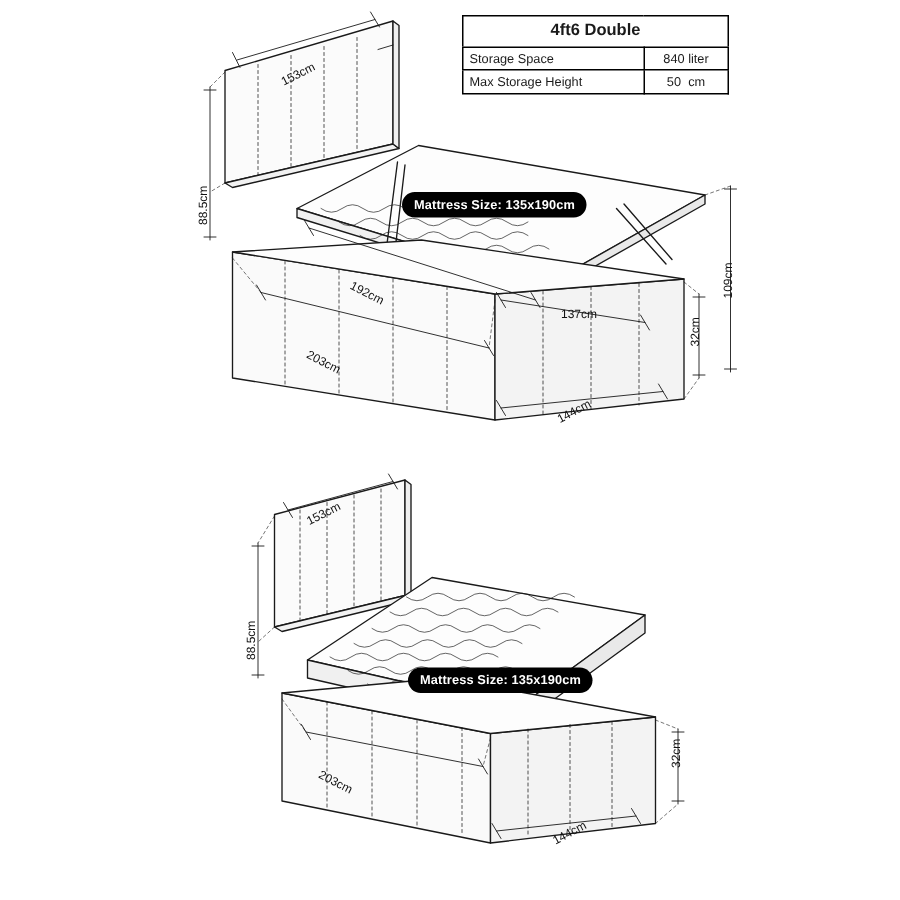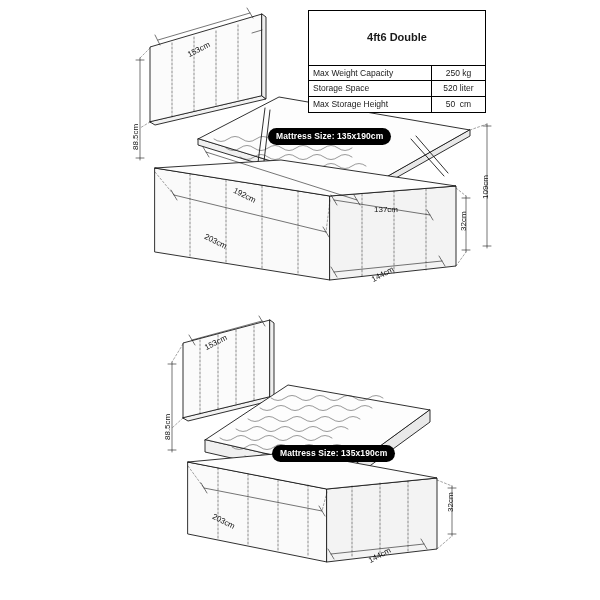--- a/index.html
+++ b/index.html
@@ -35,21 +35,21 @@
     width: 178px;
     border: 1px solid #000;
     background: #fff;
     border-collapse: collapse;
     font-size: 8.5px;
   }
   .spec-table .title-row td {
     text-align: center;
     font-weight: bold;
     font-size: 11px;
-    padding: 20px 2px;
+    padding: 3px 2px;
     border-bottom: 1px solid #000;
     margin-left: 36px;
   }
   .spec-table td {
     border: 1px solid #000;
     padding: 2px 4px;
     line-height: 1.25;
   }
   .spec-table td.label {
     border-left: none;
@@ -243,26 +243,22 @@
 
     </g>
   </svg>
 
   <table class="spec-table">
     <tbody>
         <tr class="title-row">
       <td colspan="2">4ft6 Double</td>
     </tr>
     <tr>
-      <td class="label">Max Weight Capacity</td>
-      <td class="value">250 kg</td>
-    </tr>
-    <tr>
       <td class="label">Storage Space</td>
-      <td class="value">520 liter</td>
+      <td class="value">840 liter</td>
     </tr>
     <tr>
       <td class="label">Max Storage Height</td>
       <td class="value">50  cm</td>
     </tr>
   </tbody>
     </table>
 
   <div class="pill" id="pill-top">Mattress Size: 135x190cm</div>
   <div class="pill" id="pill-bottom">Mattress Size: 135x190cm</div>

